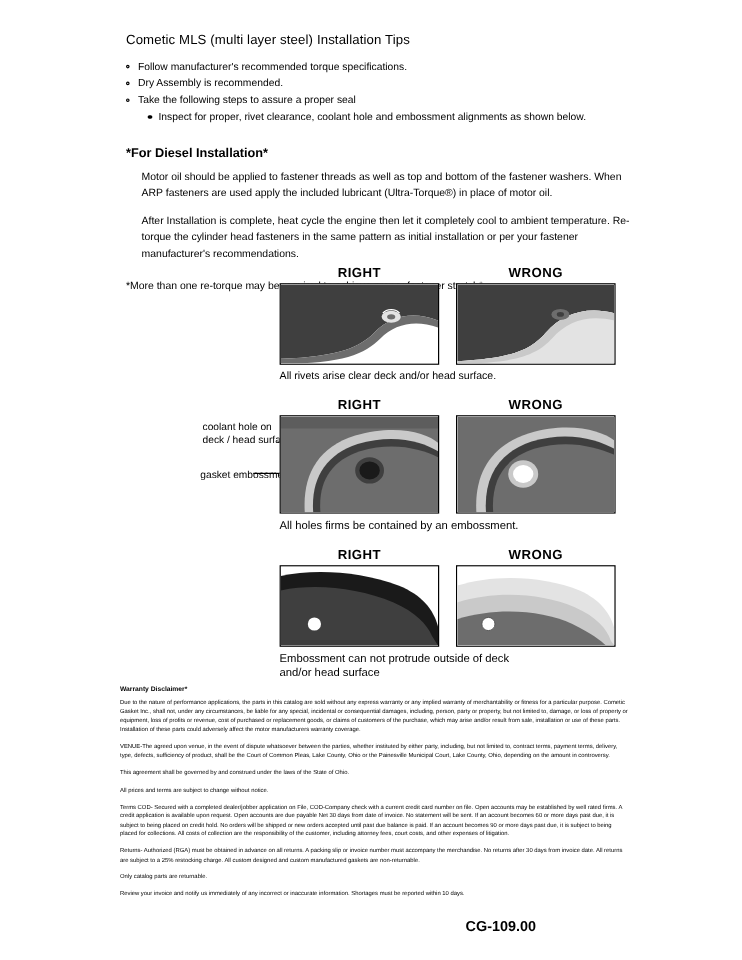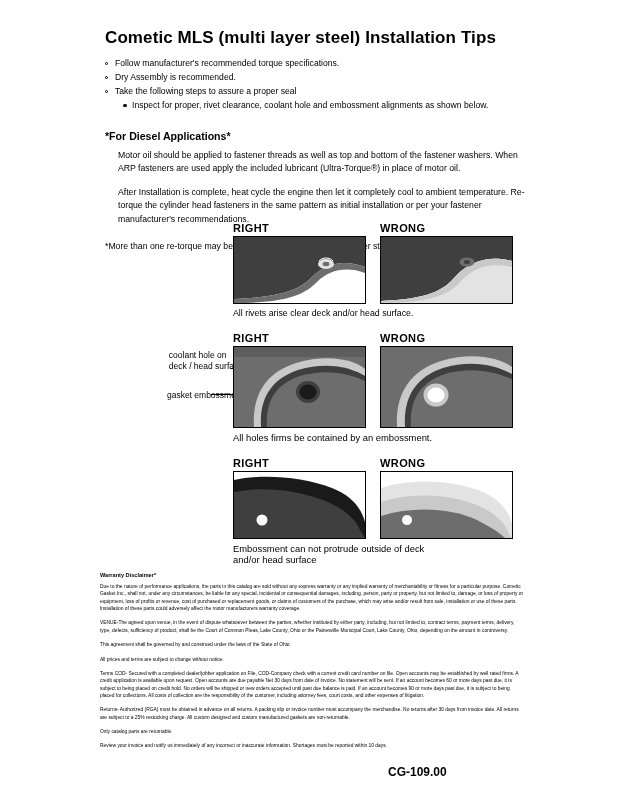--- a/index.html
+++ b/index.html
@@ -22,22 +22,22 @@
     padding: 0;
     box-sizing: border-box;
   }
   .content {
     position: absolute;
     left: 105px;
     top: 28px;
     width: 420px;
   }
   h1.title {
-    font-size: 17px;
-    font-weight: bold;
+    font-size: 11px;
+    font-weight: normal;
     margin: 0 0 9px 0;
     letter-spacing: 0.1px;
   }
   .bullet-list {
     margin: 0;
     padding: 0;
     list-style: none;
   }
   .bullet-list li {
     font-size: 8.6px;
@@ -98,21 +98,21 @@
     top: 222px;
     width: 420px;
   }
   .fig-row {
     position: relative;
     display: flex;
     gap: 14px;
     margin-left: 128px;
   }
   .fig-label {
-    text-align: left;
+    text-align: center;
     font-size: 11px;
     font-weight: bold;
     letter-spacing: 0.4px;
     margin-bottom: 2px;
   }
   .fig-box {
     width: 133px;
     height: 68px;
     border: 1px solid #000;
     position: relative;
@@ -190,21 +190,21 @@
     <ul class="bullet-list">
       <li><span class="hollow"></span><span>Follow manufacturer's recommended torque specifications.</span></li>
       <li><span class="hollow"></span><span>Dry Assembly is recommended.</span></li>
       <li><span class="hollow"></span><span>Take the following steps to assure a proper seal</span></li>
     </ul>
 
     <ul class="sub-list">
       <li><span class="dot"></span><span>Inspect for proper, rivet clearance, coolant hole and embossment alignments as shown below.</span></li>
     </ul>
 
-    <h2 class="subtitle">*For Diesel Applications*</h2>
+    <h2 class="subtitle">*For Diesel Installation*</h2>
     <p class="para">Motor oil should be applied to fastener threads as well as top and bottom of the fastener washers. When ARP fasteners are used apply the included lubricant (Ultra-Torque®) in place of motor oil.</p>
     <p class="para">After Installation is complete, heat cycle the engine then let it completely cool to ambient temperature. Re-torque the cylinder head fasteners in the same pattern as initial installation or per your fastener manufacturer's recommendations.</p>
     <p class="note">*More than one re-torque may be required to achieve proper fastener stretch*</p>
   </div>
 
   <div class="figures">
 
     <div class="fig-row" style="margin-bottom:2px;">
       <div>
         <div class="fig-label">RIGHT</div>

